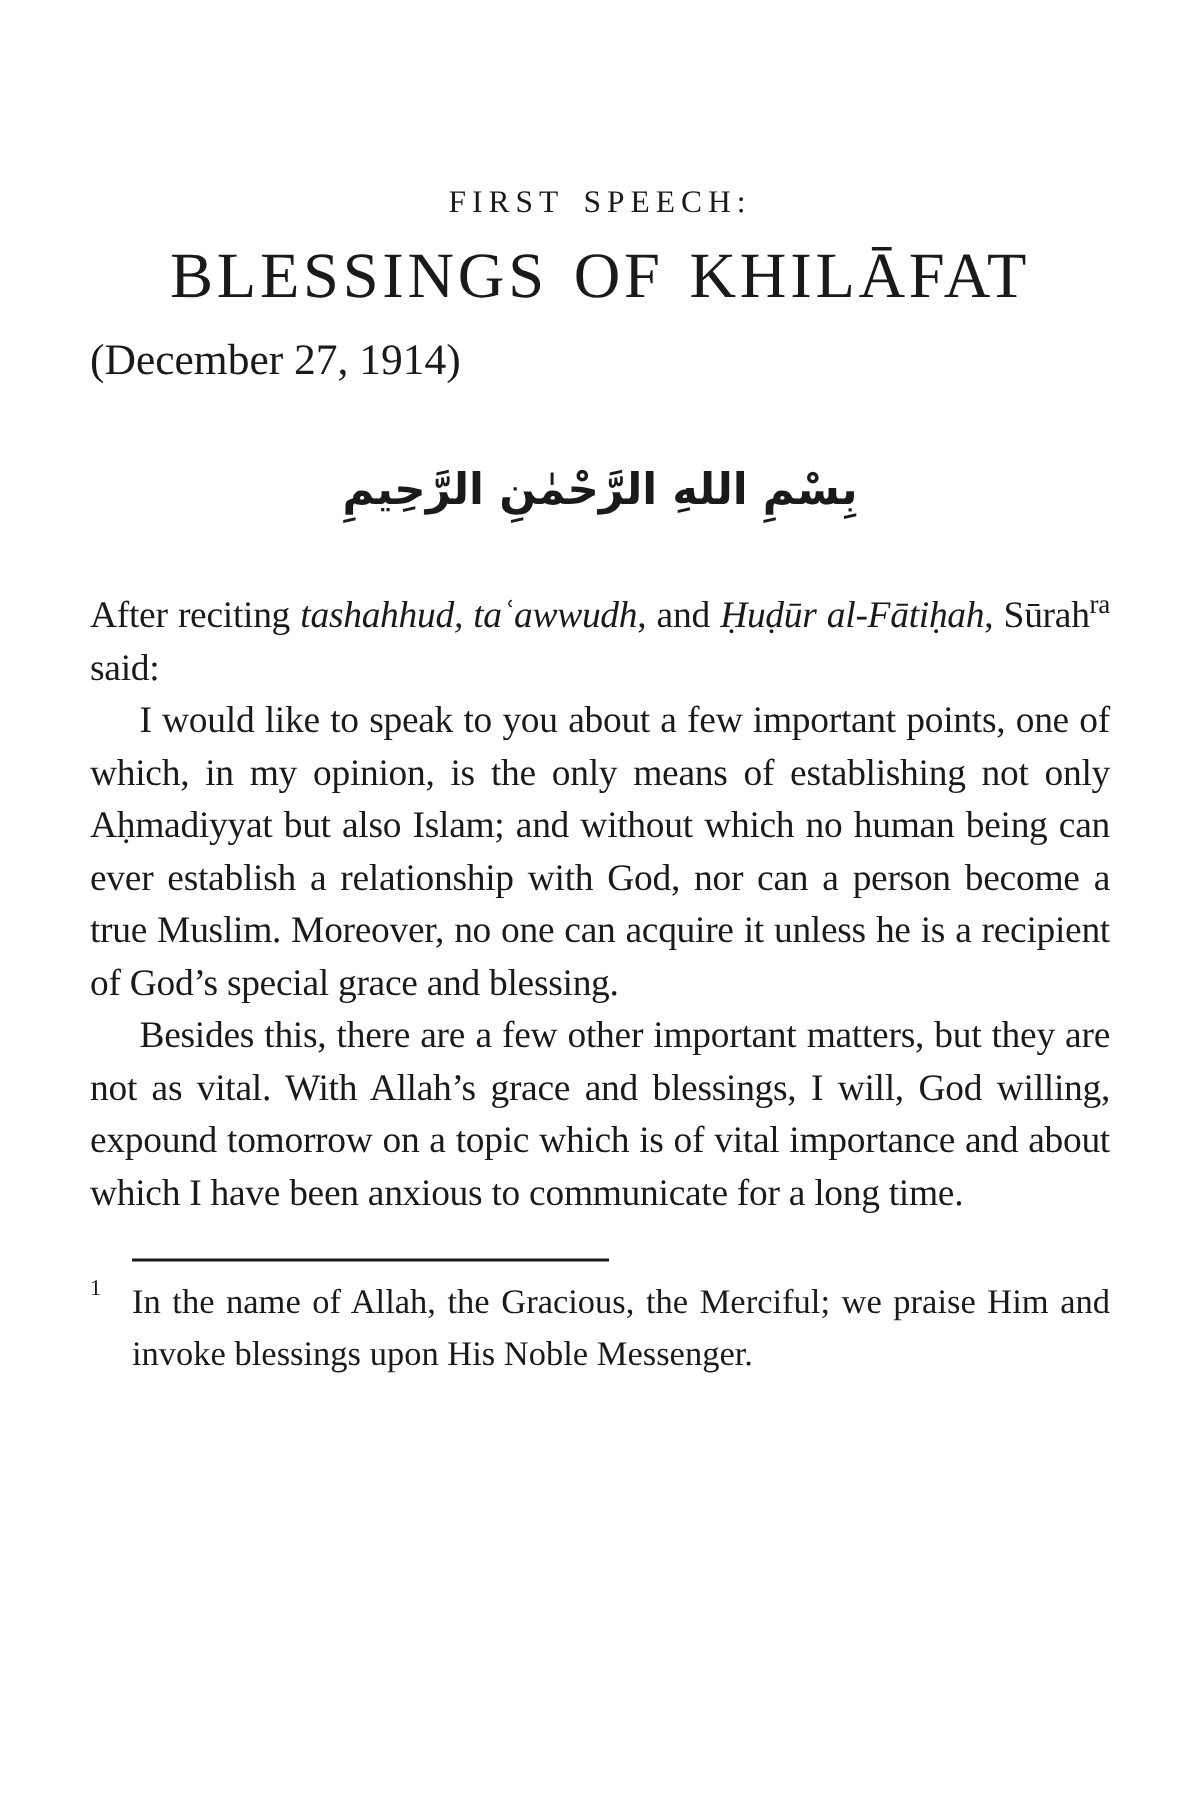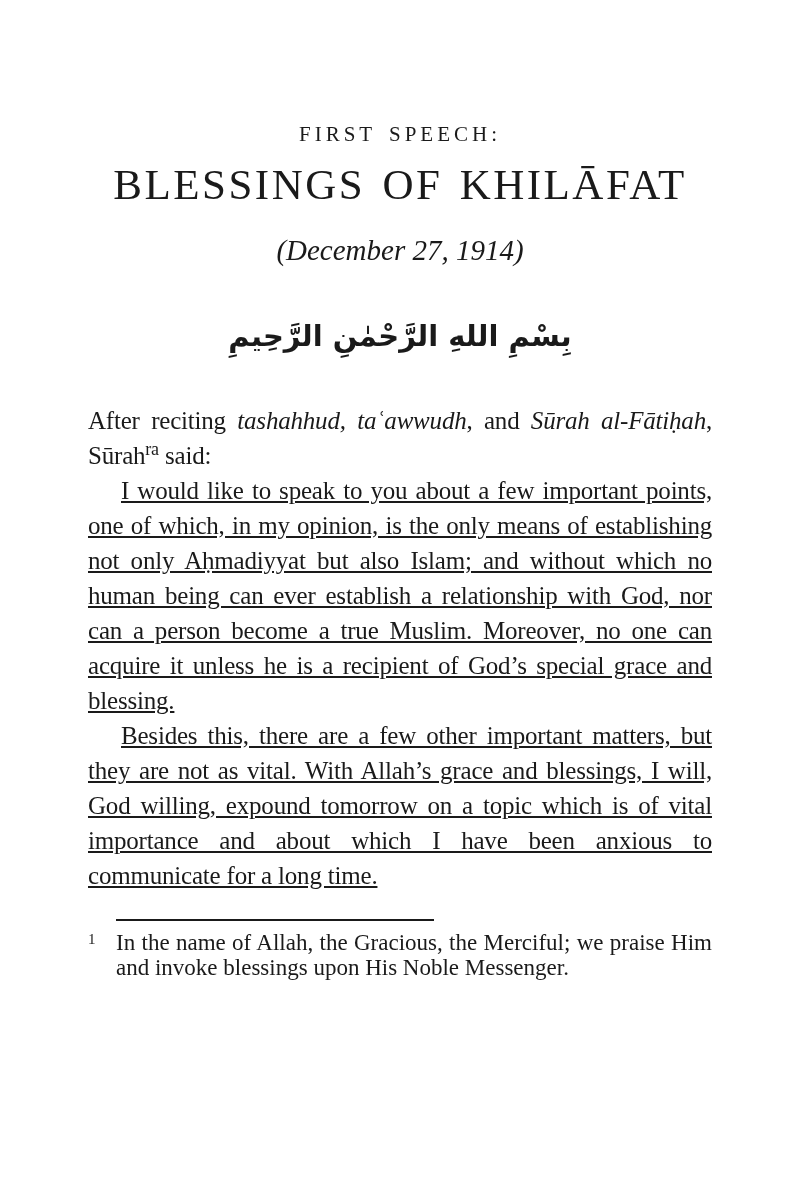--- a/index.html
+++ b/index.html
@@ -6,42 +6,40 @@
   * { box-sizing: border-box; }
   html, body { margin: 0; padding: 0; background: #ffffff; }
   .page {
     position: relative;
     width: 800px;
     height: 1200px;
     margin: 0 auto;
     background: var(--paper);
     color: var(--ink);
     font-family: "Liberation Serif", "DejaVu Serif", serif;
-    padding: 0 88px;
+    padding: 0 60px;
     overflow: hidden;
   }
   .kicker {
     padding-top: 122px;
     text-align: center;
     font-size: 21px;
     letter-spacing: 4px;
     word-spacing: 4px;
   }
   .title {
     margin: 13px 0 0 0;
     text-align: center;
     font-size: 43px;
     font-weight: normal;
     letter-spacing: 2.5px;
     word-spacing: 4px;
   }
   .date {
-    margin-top: 25px;
-    text-align: center;
-    font-style: italic;
+    margin-top: 15px;
     font-size: 29px;
   }
   .arabic {
     margin-top: 44px;
     text-align: center;
     direction: rtl;
     font-family: "DejaVu Sans", sans-serif;
     font-weight: bold;
     font-size: 29px;
     line-height: 50px;
@@ -55,21 +53,21 @@
     padding: 0 10px;
   }
   .body {
     margin-top: 42px;
     text-align: justify;
     font-size: 25px;
     line-height: 35px;
     letter-spacing: -0.2px;
   }
   .body p { margin: 0; }
-  .body p.indent { text-indent: 33px; text-decoration: underline; }
+  .body p.indent { text-indent: 33px; }
   .it { font-style: italic; margin-top: 32px; }
   sup.sup {
     font-size: 18px;
     line-height: 0;
     vertical-align: super;
   }
   .footnote { margin-top: 26px; }
   .rule {
     width: 318px;
     height: 2px;
@@ -79,41 +77,41 @@
   .fn-row { display: flex; align-items: flex-start; }
   .fn-marker {
     flex: none;
     width: 28px;
     font-size: 15px;
     padding-top: 1px;
   }
   .fn-text {
     flex: 1;
     font-size: 23px;
-    line-height: 25px;
+    line-height: 35px;
     text-align: justify;
   }
 </style>
 </head>
 <body>
 
 <div class="page">
 
   <header>
     <div class="kicker">FIRST SPEECH:</div>
     <h1 class="title">BLESSINGS OF KHILĀFAT</h1>
     <div class="date">(December 27, 1914)</div>
   </header>
 
   <div class="arabic">
     <div class="ar-line">بِسْمِ اللهِ الرَّحْمٰنِ الرَّحِيمِ</div>
   </div>
 
   <div class="body">
-      <p><span>After reciting </span><span class="it">tashahhud, taʿawwudh</span><span>, and </span><span class="it">Sūrah al-Fātiḥah</span><span>, Sūrah</span><sup class="sup">ra</sup><span> said:</span></p>
+      <p><span>After reciting </span><span class="it">tashahhud, taʿawwudh</span><span>, and </span><span class="it">Ḥuḍūr al-Fātiḥah</span><span>, Sūrah</span><sup class="sup">ra</sup><span> said:</span></p>
       <p class="indent"><span>I would like to speak to you about a few important points, one of which, in my opinion, is the only means of establishing not only Aḥmadiyyat but also Islam; and without which no human being can ever establish a relationship with God, nor can a person become a true Muslim. Moreover, no one can acquire it unless he is a recipient of God’s special grace and blessing.</span></p>
       <p class="indent"><span>Besides this, there are a few other important matters, but they are not as vital. With Allah’s grace and blessings, I will, God willing, expound tomorrow on a topic which is of vital importance and about which I have been anxious to communicate for a long time.</span></p>
     </div>
 
   <div class="footnote">
     <div class="rule"></div>
     <div class="fn-row">
       <span class="fn-marker">1</span>
       <span class="fn-text">In the name of Allah, the Gracious, the Merciful; we praise Him and invoke blessings upon His Noble Messenger.</span>
     </div>

